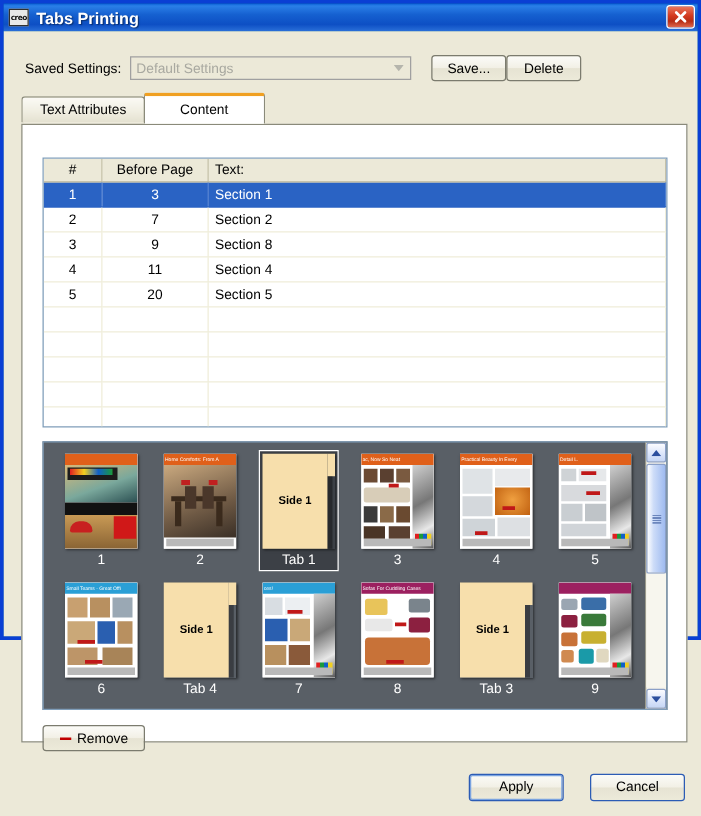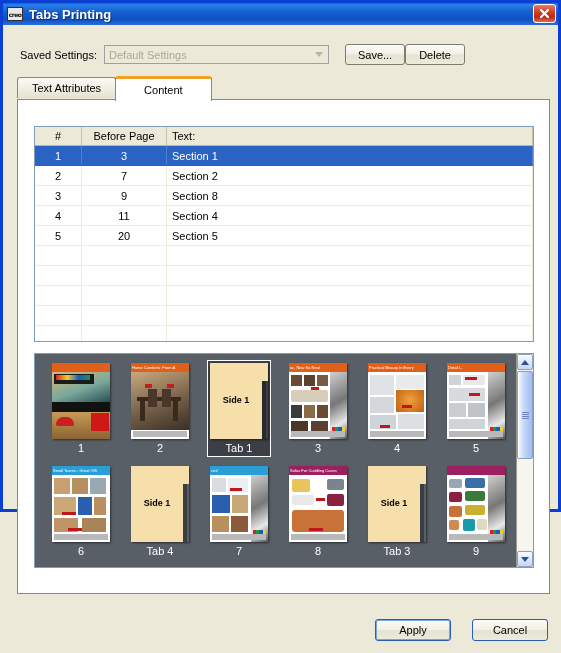--- a/index.html
+++ b/index.html
@@ -91,21 +91,21 @@
     display:flex;align-items:center;justify-content:center;
     cursor:pointer;
     font-family:"Liberation Sans", sans-serif;
   }
   #save-btn{margin-left:16px;width:60px;height:21px;}
   #delete-btn{margin-left:0;width:60px;height:21px;}
 
   
   #tabstrip{
     position:absolute;left:14px;top:51px;
-    height:22px;display:flex;align-items:center;
+    height:22px;display:flex;align-items:flex-end;
   }
   .tab{
     height:21px;padding:0 14px;
     display:flex;align-items:center;justify-content:center;
     font-size:11px;color:#000;
     box-sizing:border-box;
     background:linear-gradient(to bottom,#fbfaf5 0%,#f0eee2 55%,#e4e1d0 100%);
     border:1px solid #8a8a7a;
     border-bottom:none;
     border-radius:3px 3px 0 0;
@@ -615,18 +615,22 @@
             </div>
           <div id="sb-track"></div>
           <div class="sb-btn" id="sb-down">
             <svg width="8" height="5" viewBox="0 0 8 5">
                 <path d="M0 0 L8 0 L4 5 Z" fill="#2c4f9e"></path>
               </svg>
           </div>
         </div>
       </div>
 
+      <div class="btn" id="remove-btn">
+        <span class="minus"></span>
+        <span>Remove</span>
+      </div>
     </div>
 
     <div class="btn" id="apply-btn">Apply</div>
     <div class="btn" id="cancel-btn">Cancel</div>
   </div>
 </div>
 
 </body></html>

